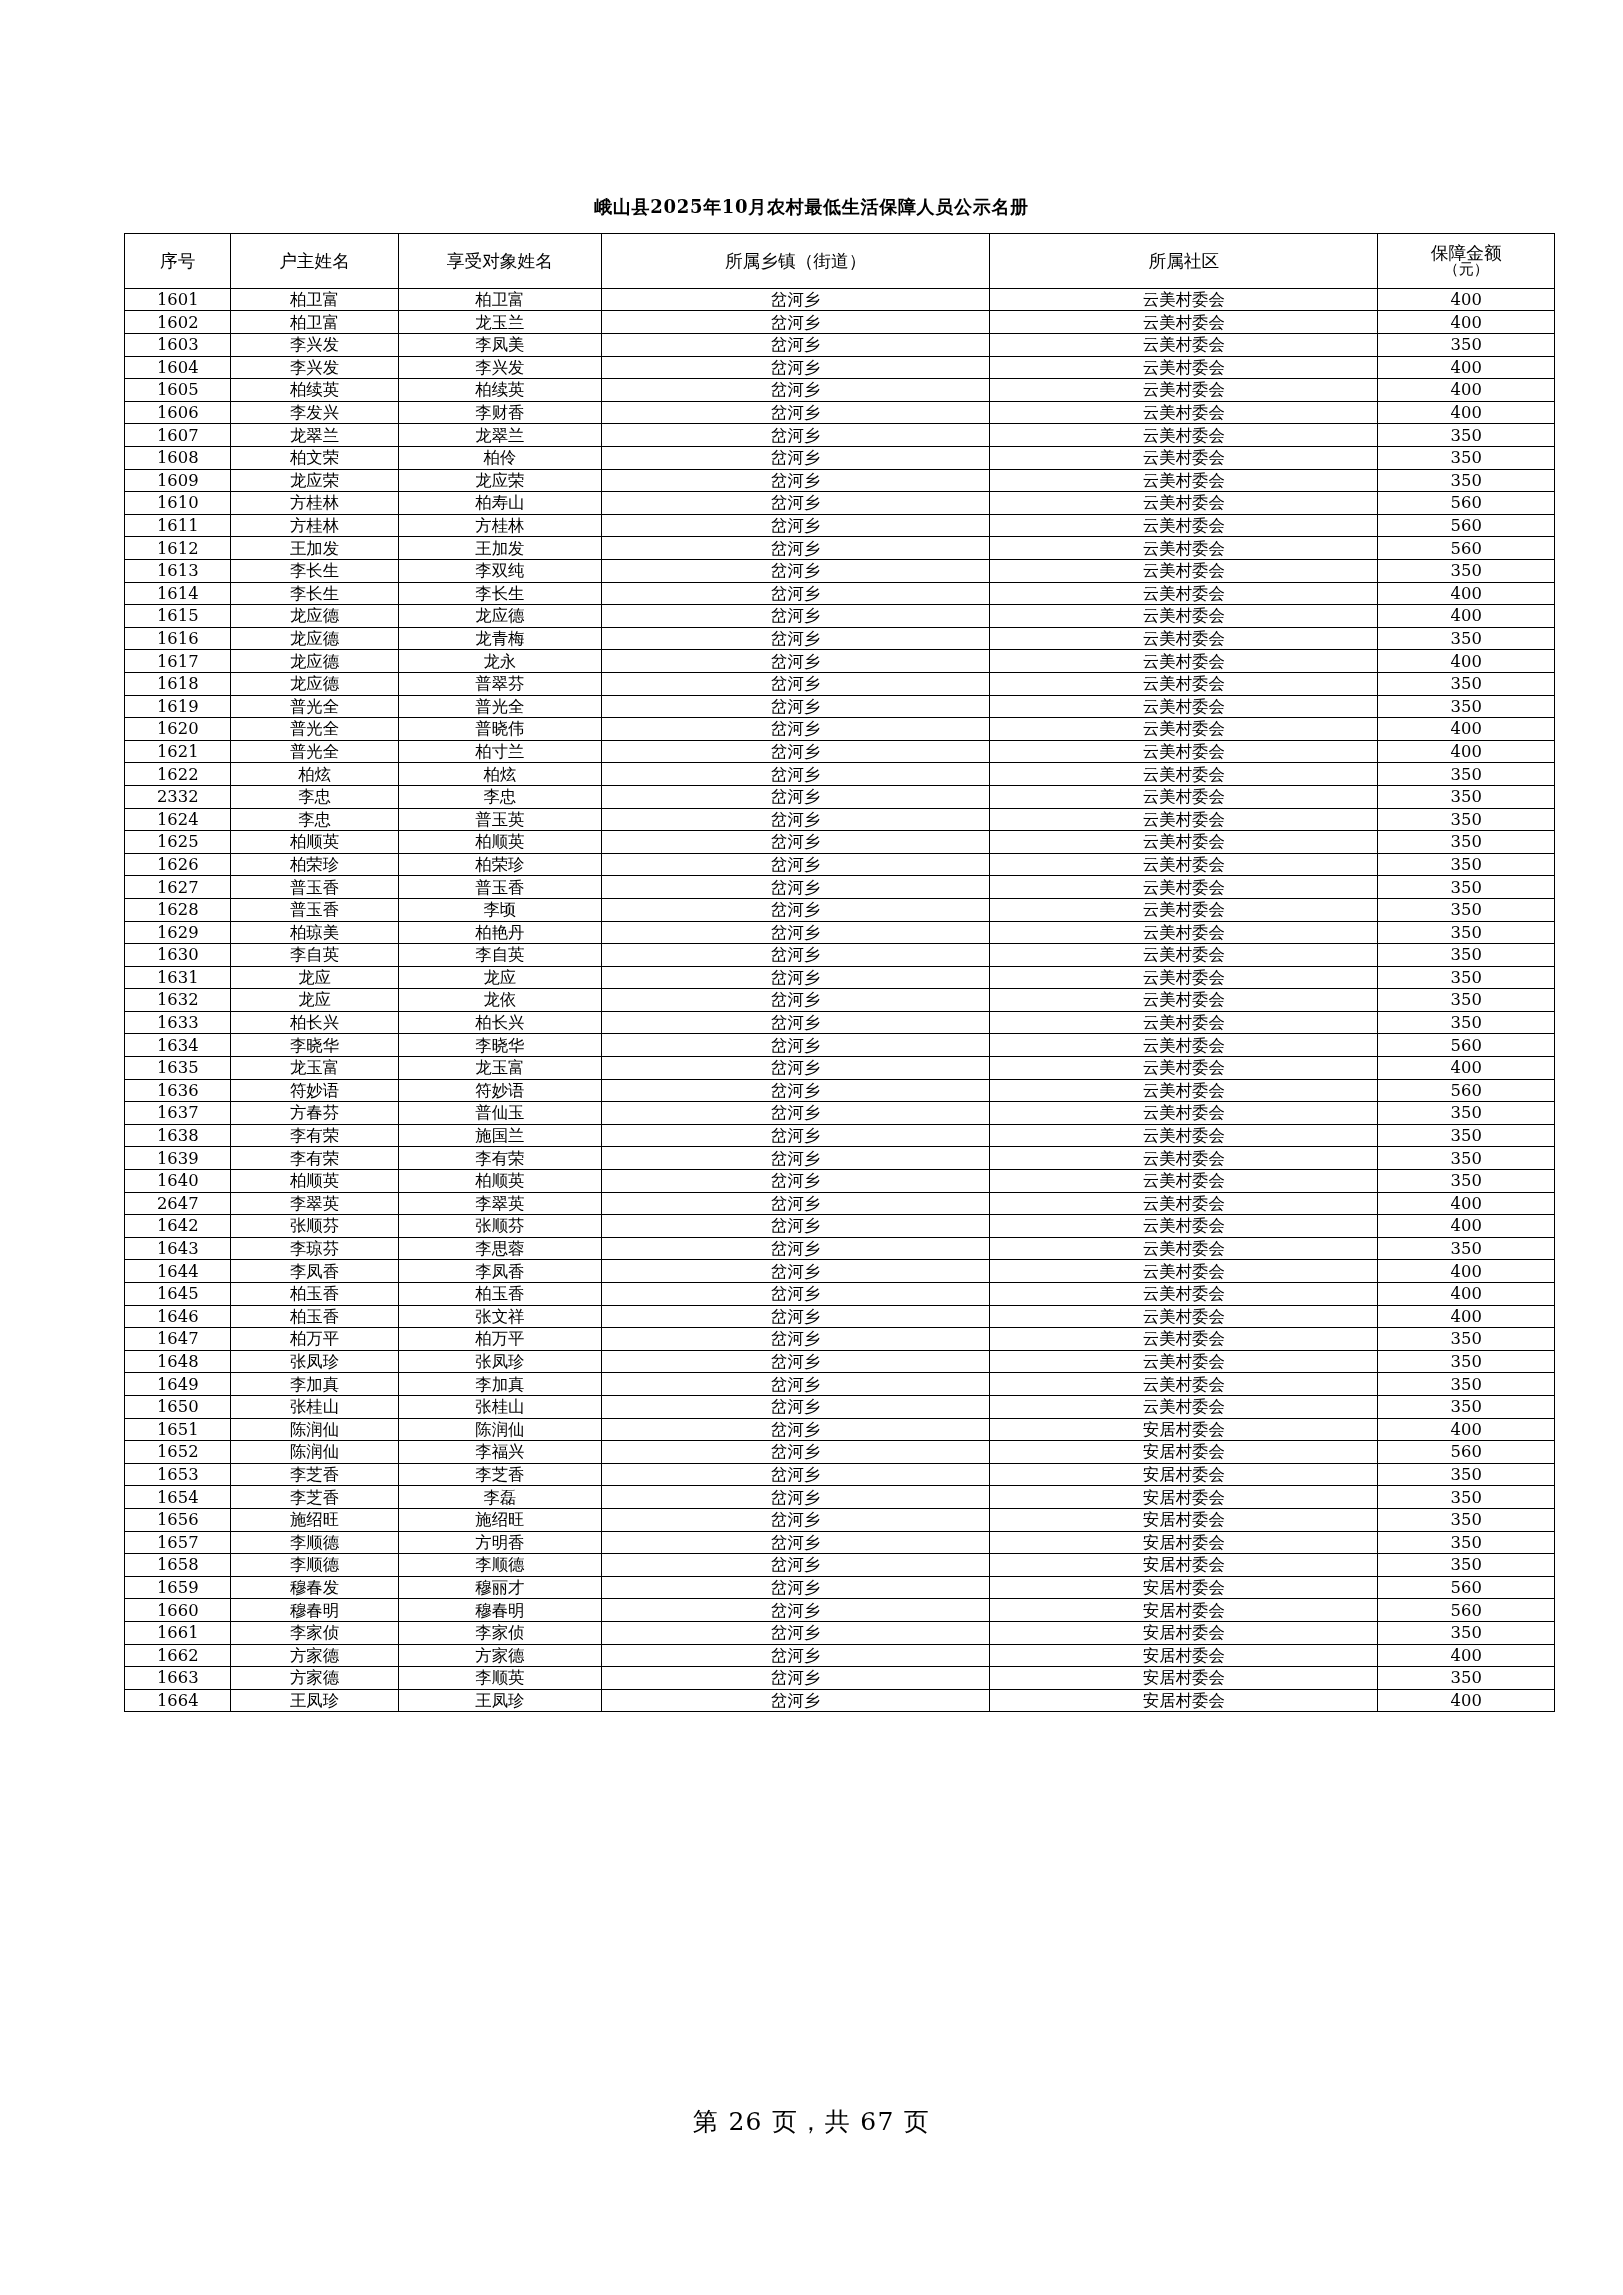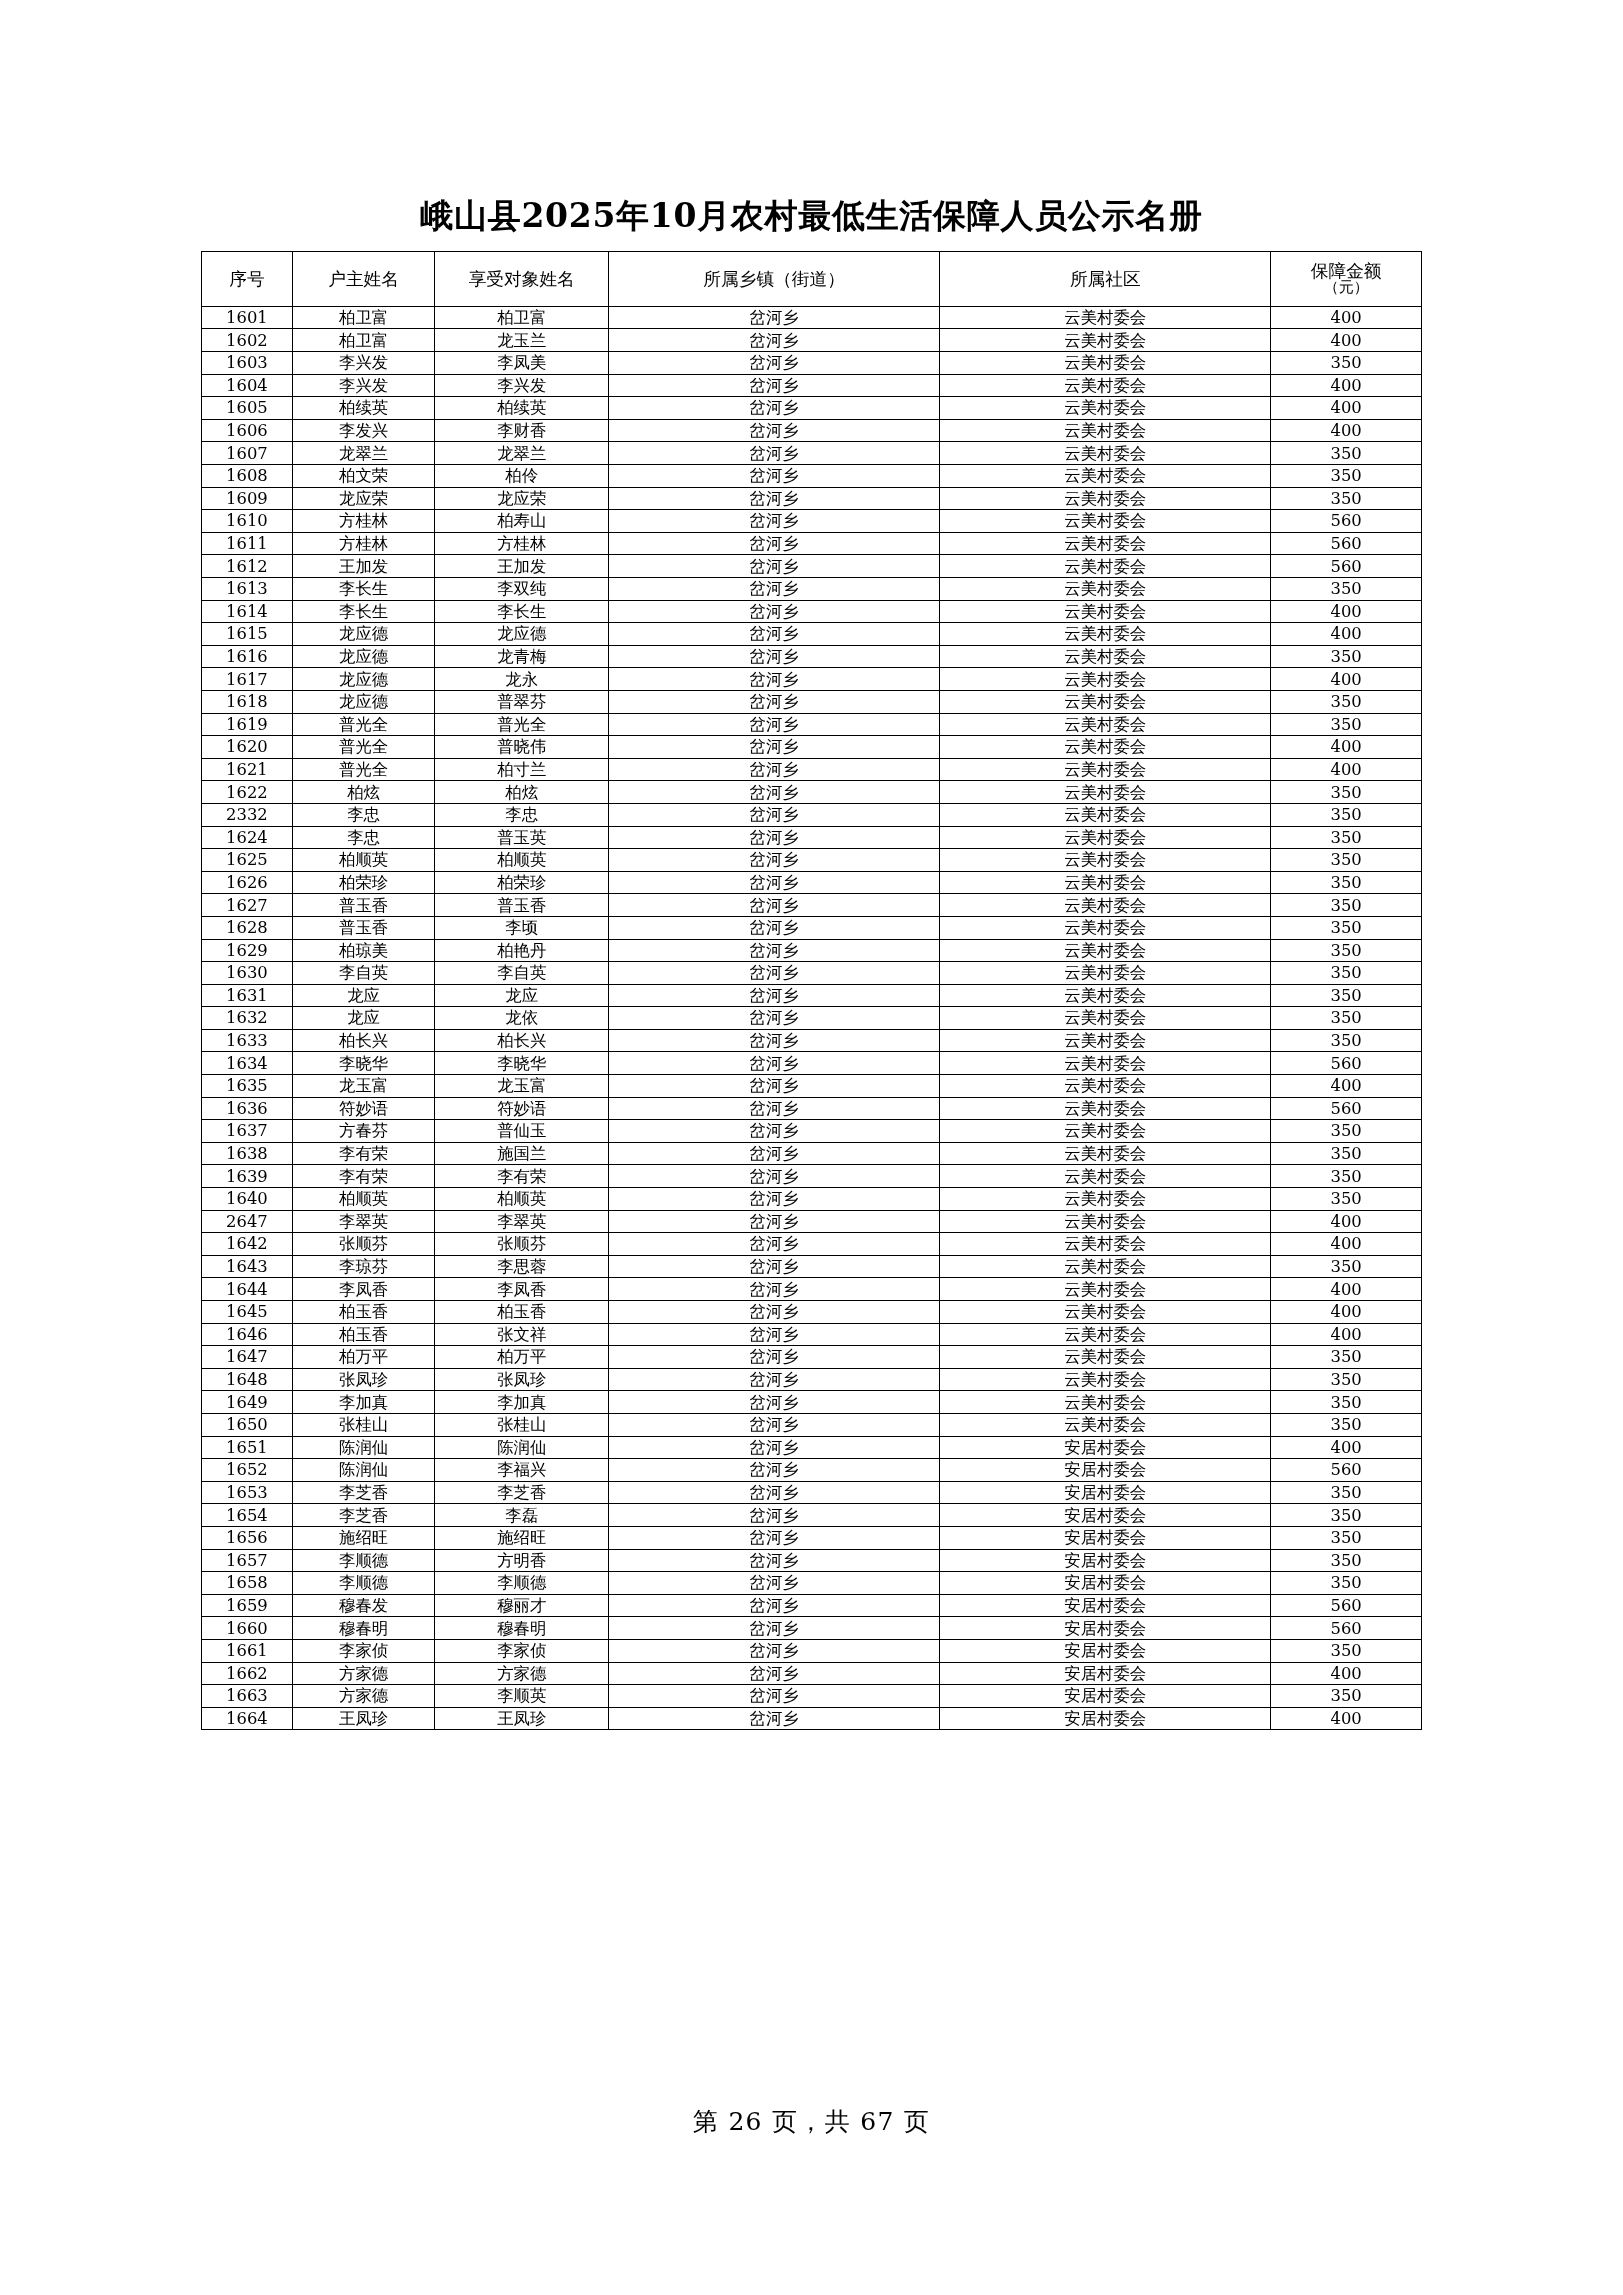--- a/index.html
+++ b/index.html
@@ -16,29 +16,29 @@
   .page {
     width: 1623px;
     height: 2295px;
     box-sizing: border-box;
     padding: 196px 124px 0 124px;
     position: relative;
   }
   .doc-title {
     text-align: center;
     font-family: "DejaVu Serif", "Liberation Serif", serif;
-    font-size: 33px;
+    font-size: 18px;
     font-weight: bold;
     letter-spacing: 0.7px;
     margin: 0 0 15.7px 0;
     line-height: 1.2;
   }
   table.roster {
     border-collapse: collapse;
-    width: 1221px;
+    width: 1431px;
     margin: 0 auto;
     table-layout: fixed;
     font-family: "DejaVu Serif", "Liberation Serif", serif;
   }
   table.roster th,
   table.roster td {
     border: 1.3px solid #000000;
     text-align: center;
     vertical-align: middle;
     font-size: 16.4px;

